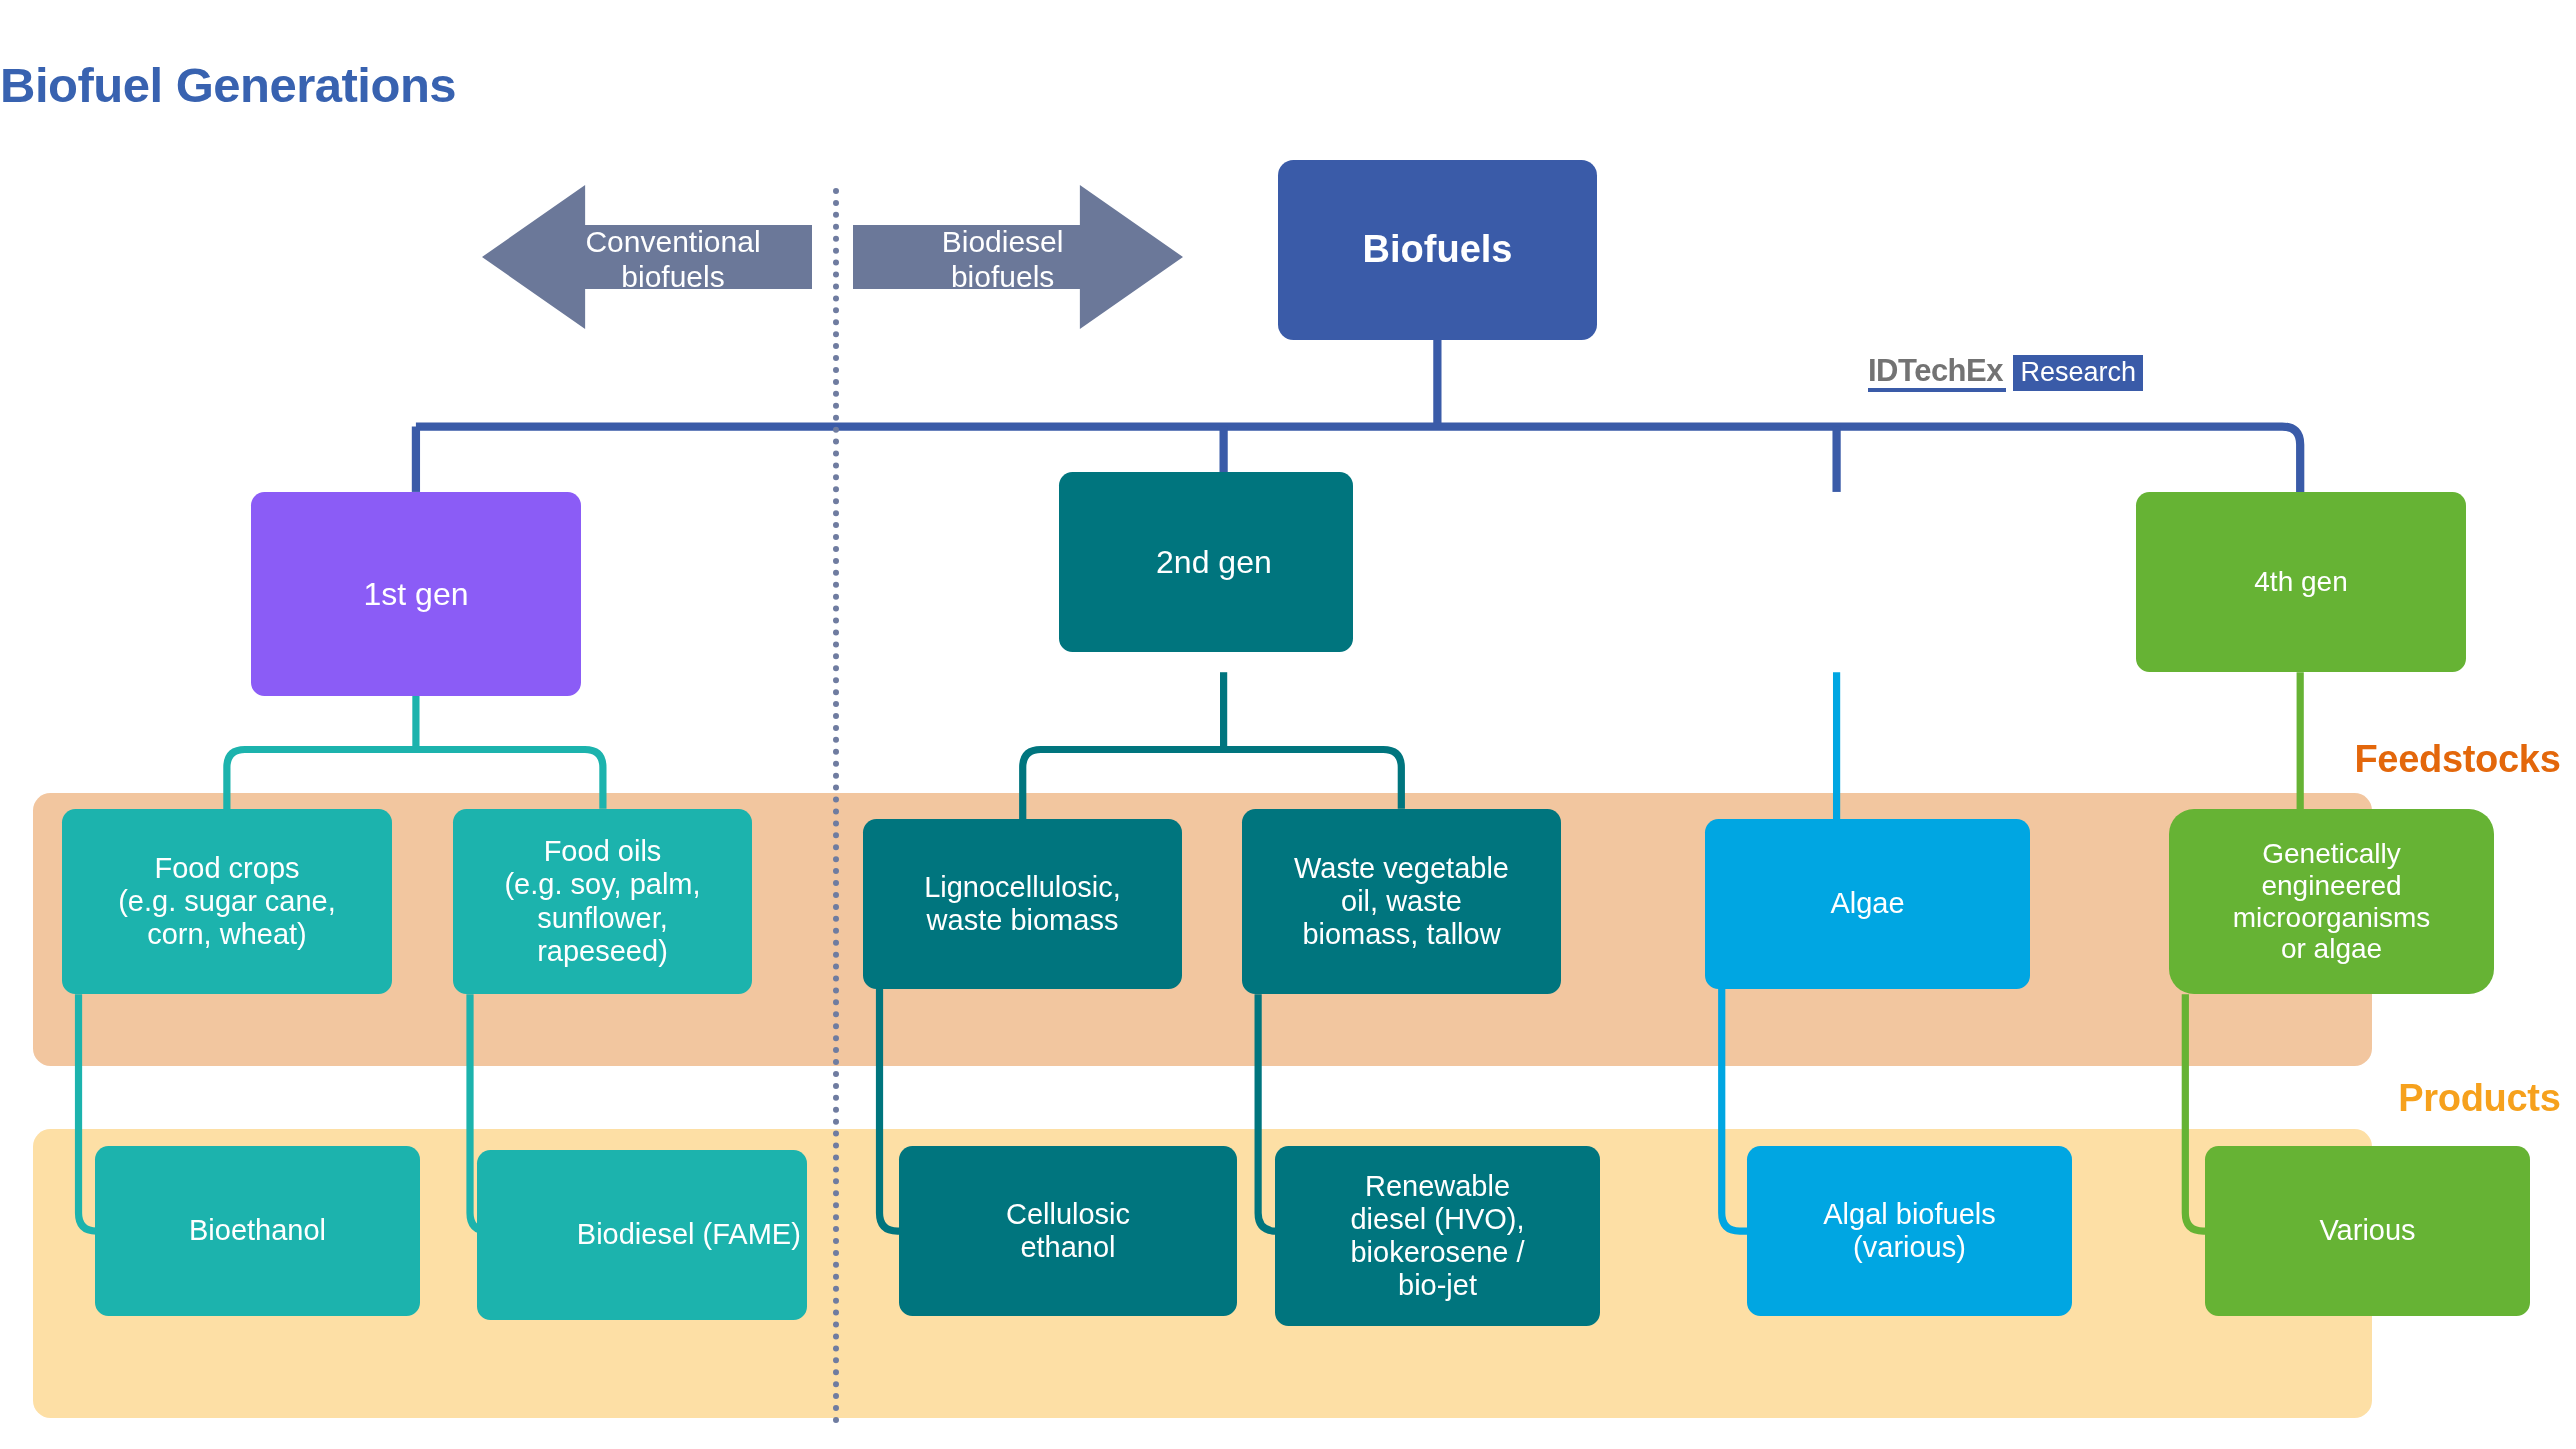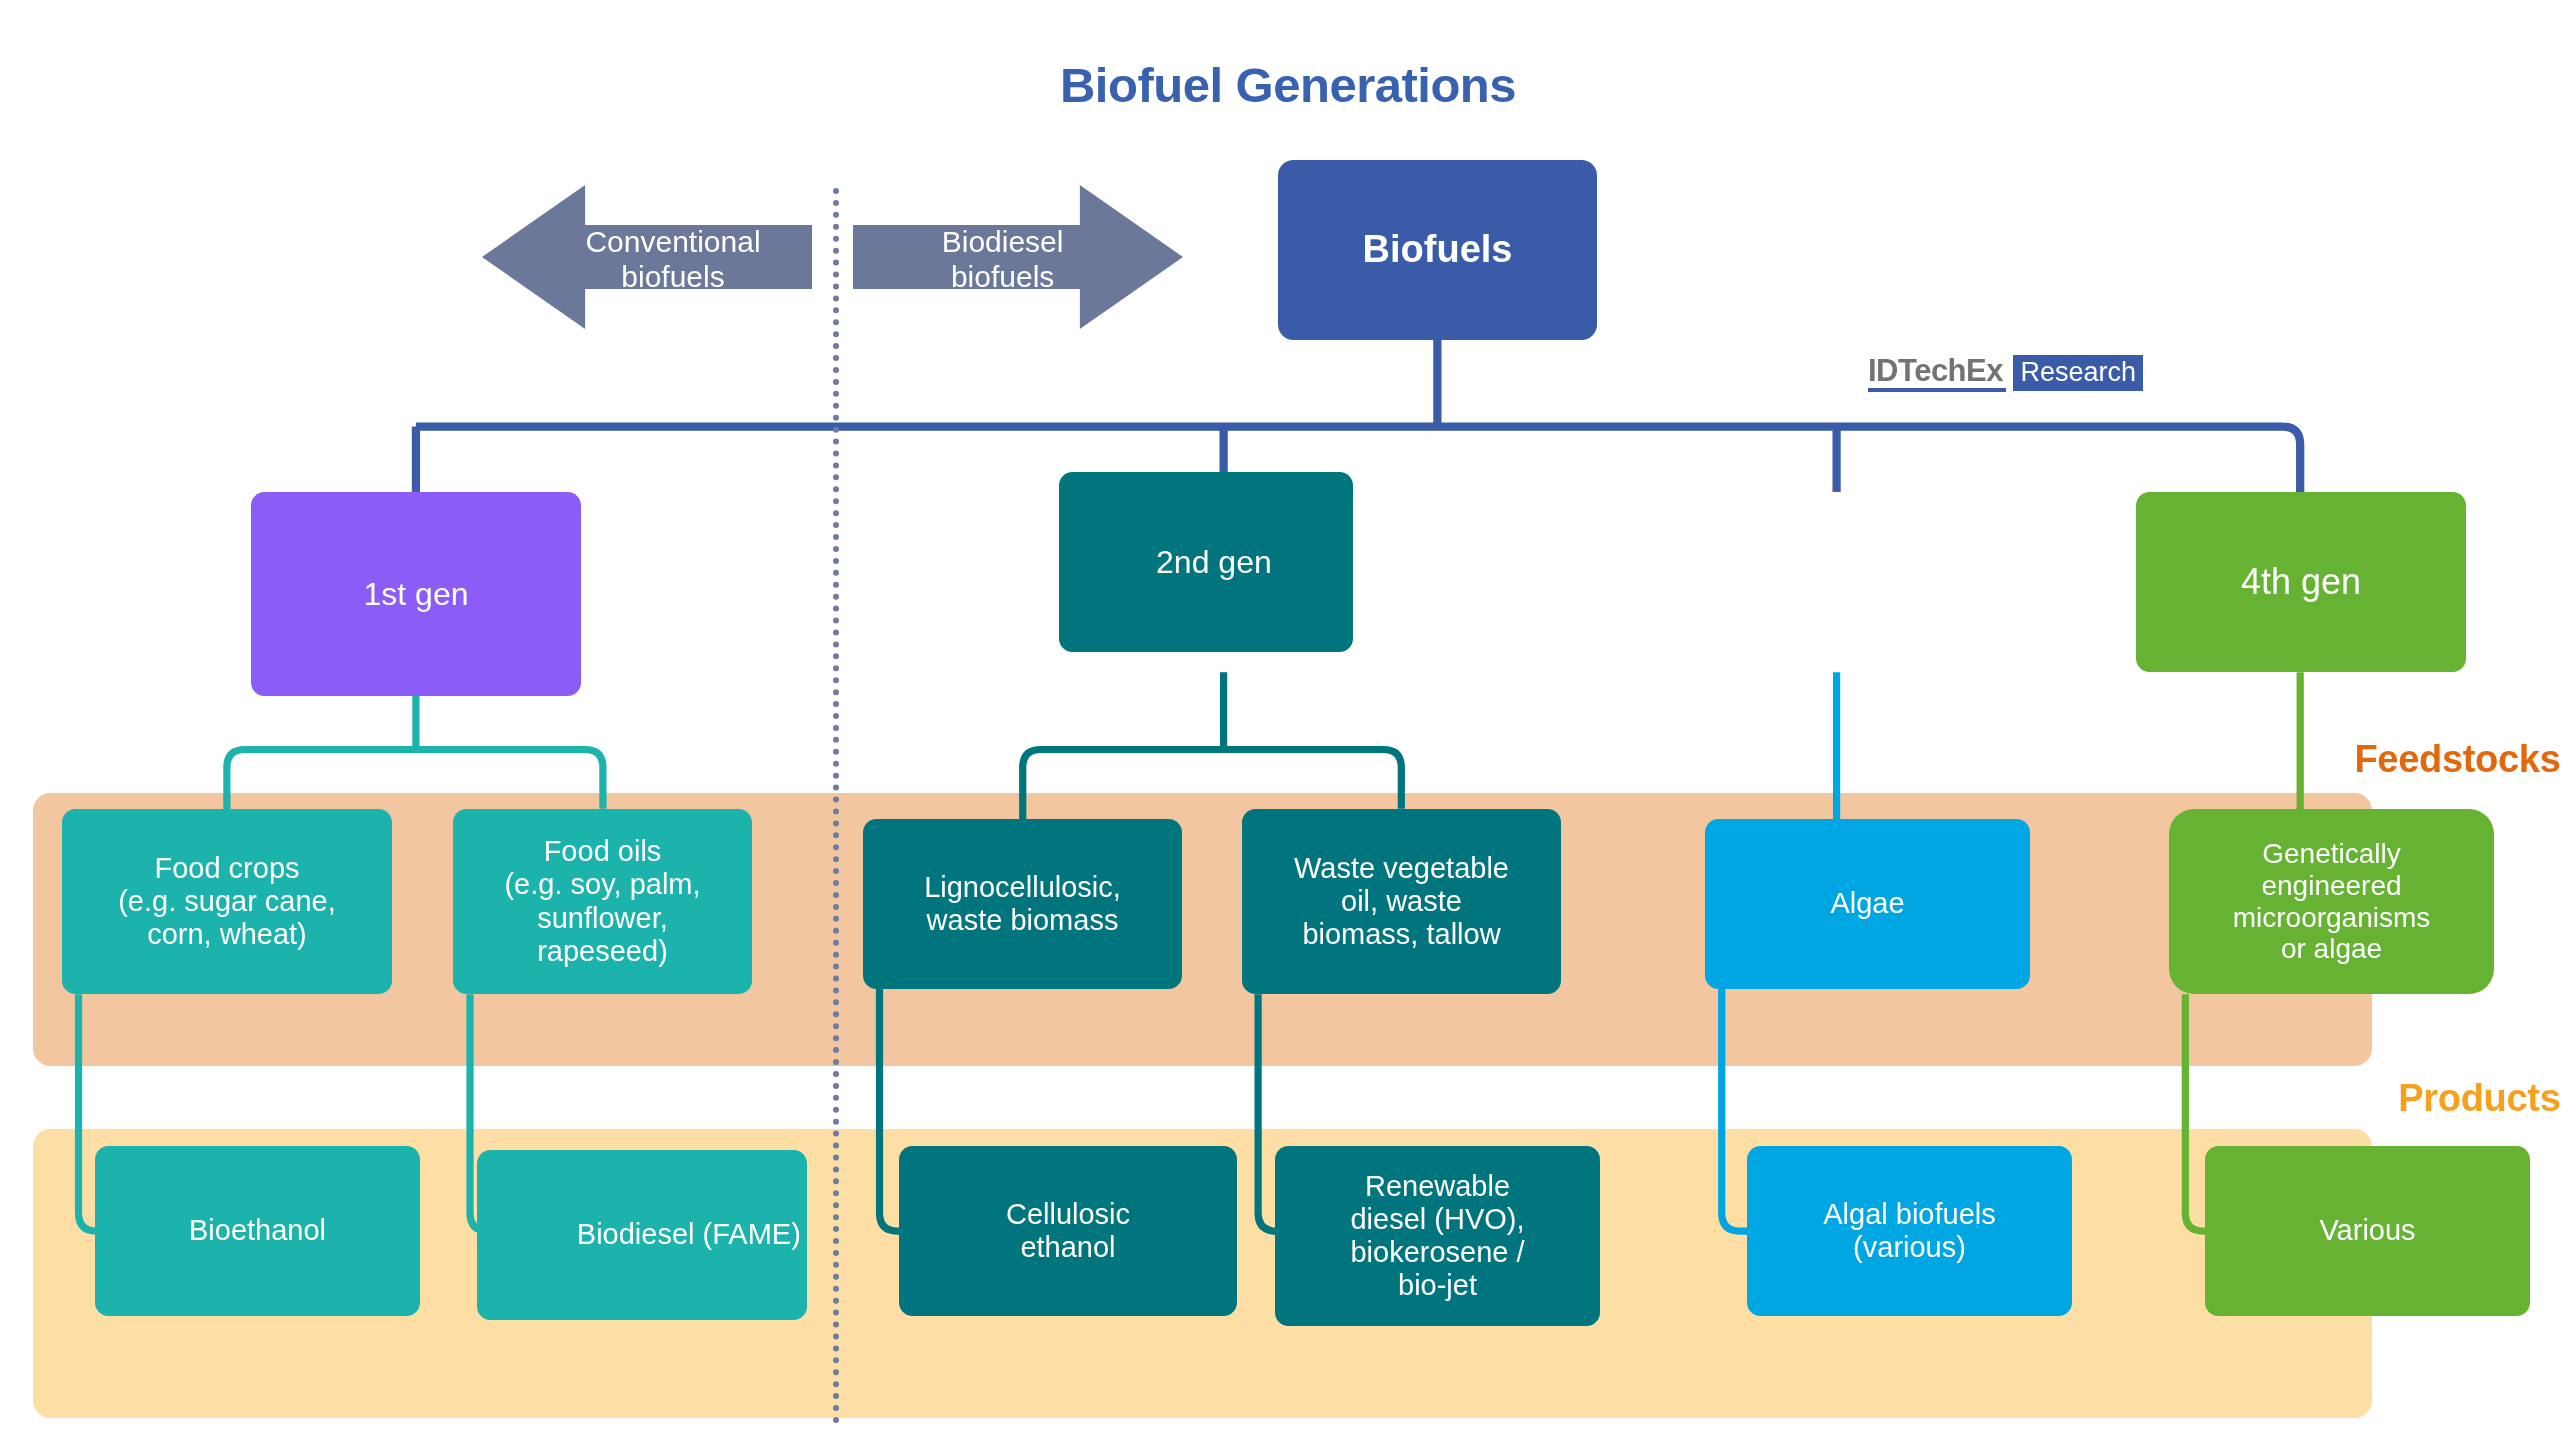--- a/index.html
+++ b/index.html
@@ -10,38 +10,38 @@
   
   .band{position:absolute;border-radius:17.5px;}
   #feedstock-band{left:33px;top:793px;width:2339px;height:273px;background:#F2C69F;}
   #products-band{left:33px;top:1129px;width:2339px;height:289px;background:#FDDFA5;}
 
   .band-label{position:absolute;font-weight:bold;white-space:nowrap;letter-spacing:-0.3px;}
   #feedstocks-label{right:15.5px;top:738px;font-size:38px;color:#E3670B;}
   #products-label{right:15.5px;top:1077px;font-size:38px;color:#F6A11D;}
 
   
-  #page-title{position:absolute;left:0;top:57px;width:2576px;text-align:center;
+  #page-title{position:absolute;left:0;top:57px;width:2576px;text-align:left;
     font-size:49px;font-weight:bold;color:#3862B0;letter-spacing:-0.5px;}
 
   
   .node{position:absolute;border-radius:13.4px;display:flex;align-items:center;
     justify-content:center;text-align:center;color:#ffffff;box-sizing:border-box;
     line-height:1.14;padding:3.1px 6.2px;z-index:6;}
   .node .lbl{white-space:pre-line;display:block;width:100%;}
 
   
   #node-biofuels{left:1278px;top:160px;width:319px;height:180px;background:#3A5BA8;
     font-size:38px;font-weight:bold;border-radius:15.5px;}
 
   
   #node-gen1{left:251px;top:492px;width:330px;height:204px;background:#8b5cf6;font-size:32px;}
   #node-gen2{left:1059px;top:472px;width:294px;height:180px;background:#00757E;font-size:32px;padding-left:22px;}
   #node-gen3{left:1672px;top:492px;width:330px;height:180px;background:#00A6E2;font-size:32px;}
-  #node-gen4{left:2136px;top:492px;width:330px;height:180px;background:#66B334;font-size:36px;}
+  #node-gen4{left:2136px;top:492px;width:330px;height:180px;background:#66B334;font-size:28px;}
 
   
   #node-fs-foodcrops{left:62px;top:809px;width:330px;height:185px;background:#1CB3AD;font-size:29px;}
   #node-fs-foodoils{left:453px;top:809px;width:299px;height:185px;background:#1CB3AD;font-size:29px;}
   #node-fs-ligno{left:863px;top:819px;width:319px;height:170px;background:#00757E;font-size:29px;}
   #node-fs-wvo{left:1242px;top:809px;width:319px;height:185px;background:#00757E;font-size:29px;}
   #node-fs-algae{left:1705px;top:819px;width:325px;height:170px;background:#00A6E2;font-size:29px;}
   #node-fs-gmo{left:2169px;top:809px;width:325px;height:185px;background:#66B334;font-size:28px;border-radius:25px;}
 
   

